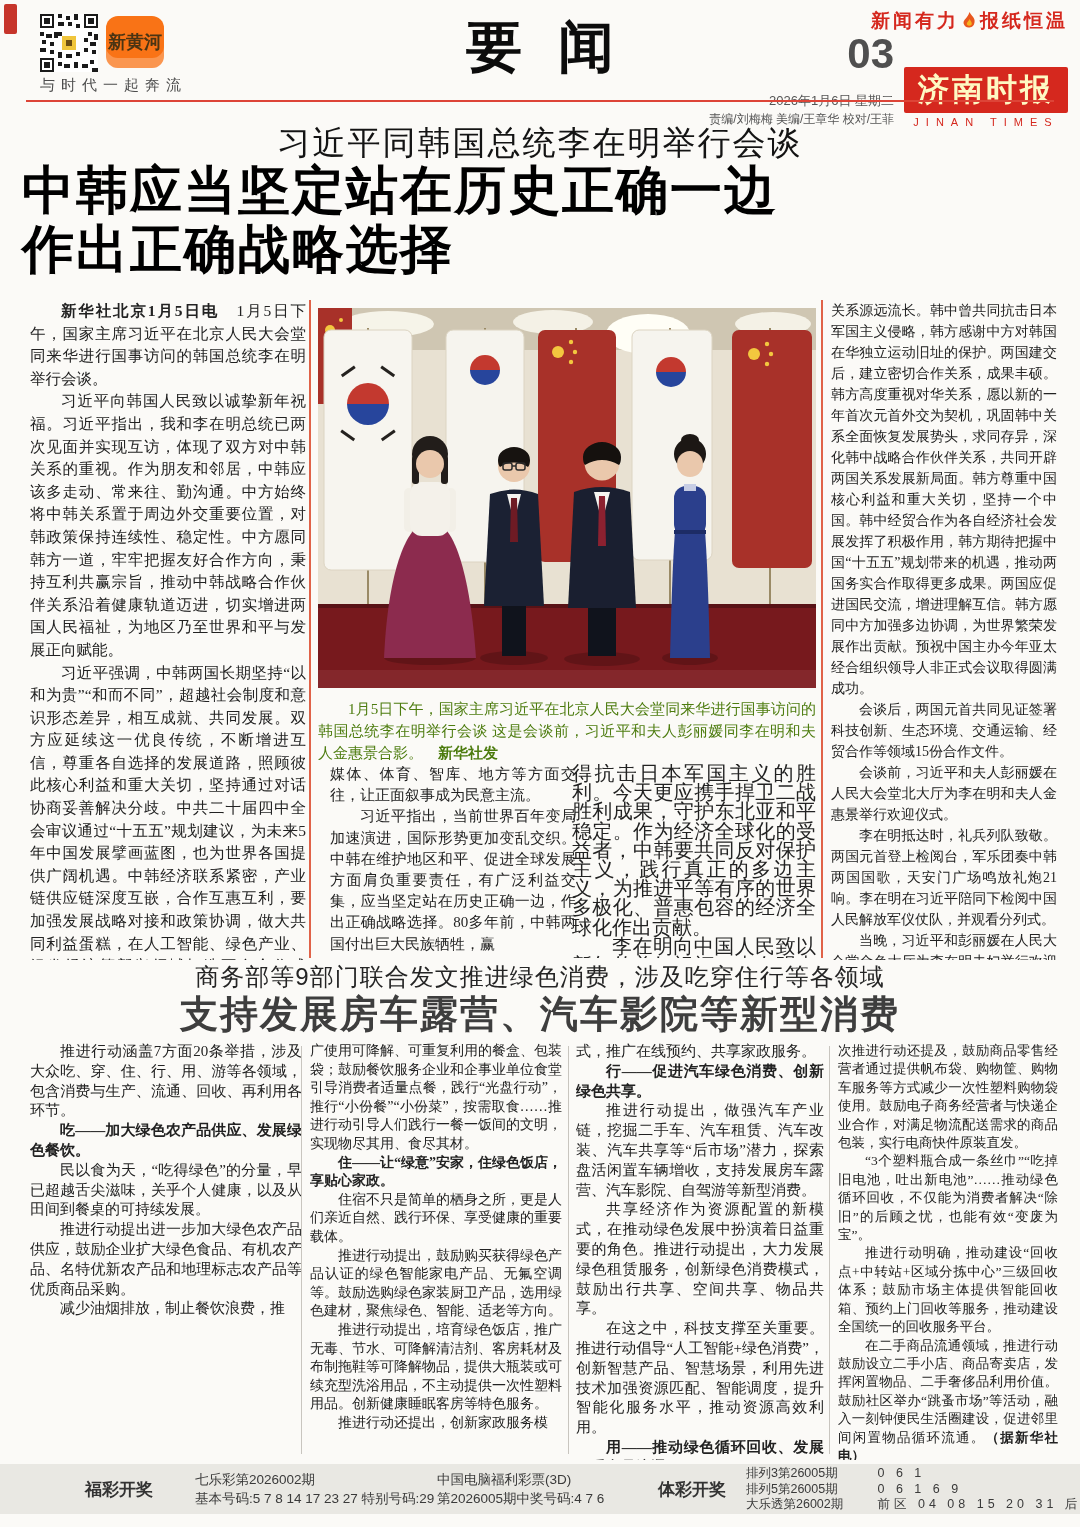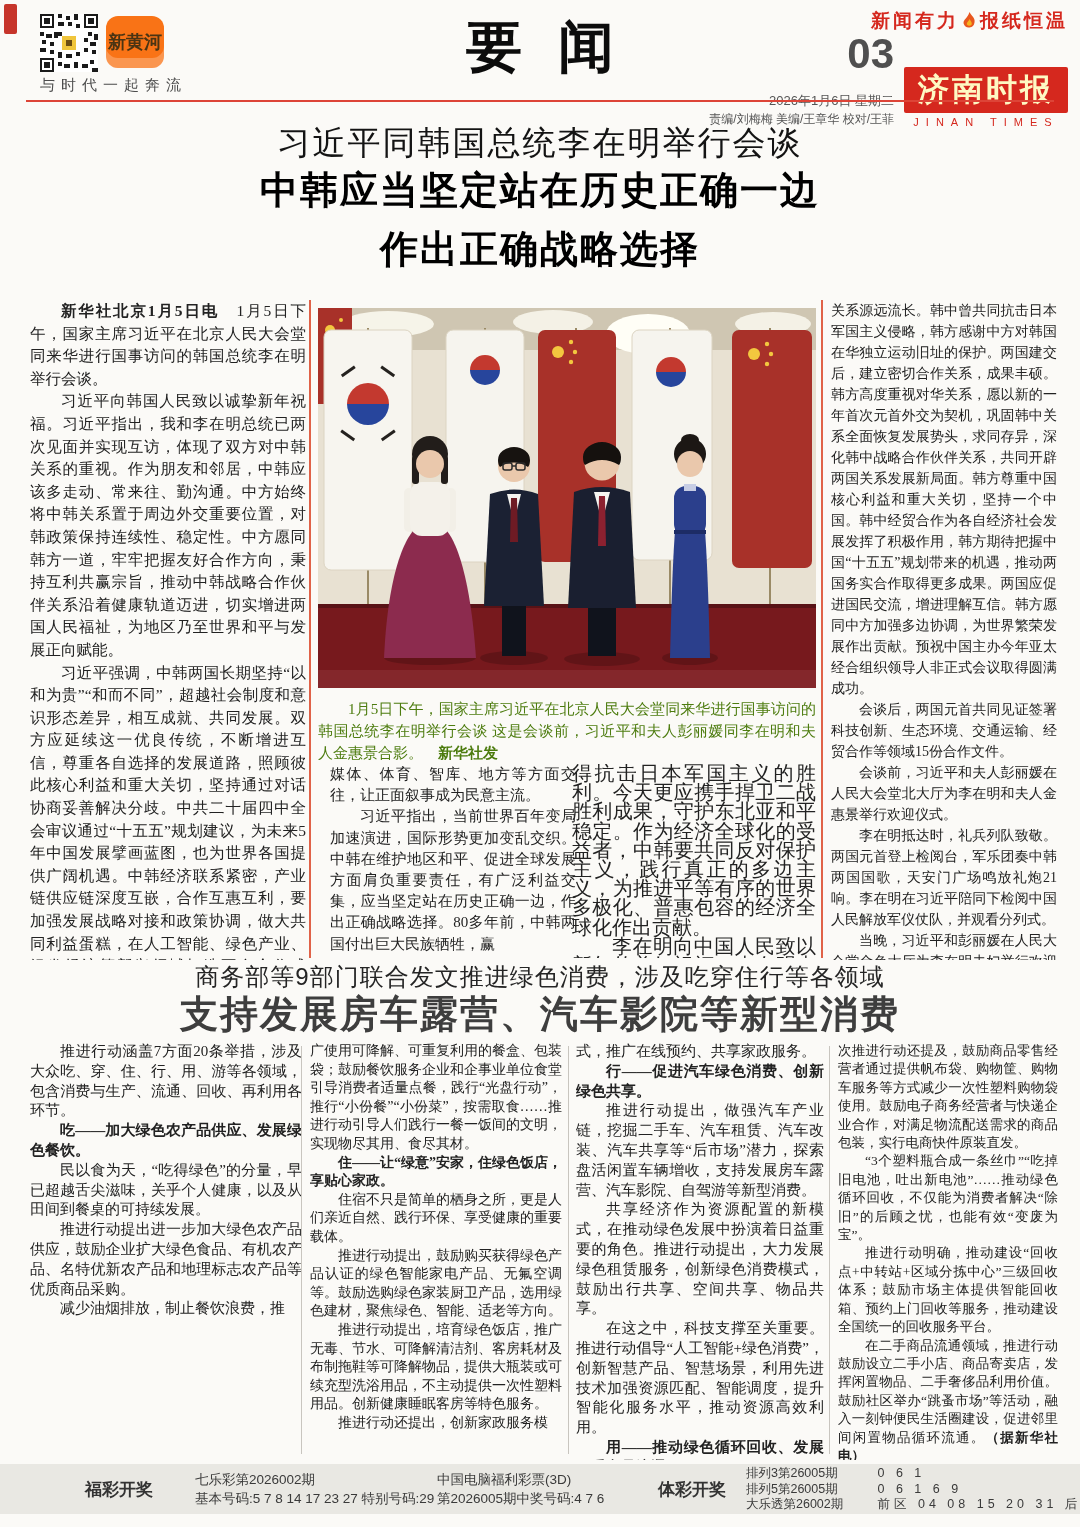--- a/index.html
+++ b/index.html
@@ -50,23 +50,23 @@
   }
   .paper-en{color:var(--red);font-family:"Liberation Sans",sans-serif;font-size:11px;letter-spacing:7px;text-align:center;margin-top:3px;white-space:nowrap;}
   .red-rule{position:absolute;left:26px;right:26px;top:100px;height:2px;background:#dd4437;}
   
   .a1-kicker{
     position:absolute;left:0;right:0;top:121px;text-align:center;margin:0;
     font-family:"Liberation Sans","DejaVu Sans",sans-serif;
     font-size:33px;font-weight:normal;color:#141414;letter-spacing:2px;
   }
   .a1-title{
-    position:absolute;left:0;right:0;top:161px;text-align:center;margin:0;
-    font-family:"Liberation Sans","DejaVu Sans",sans-serif;
-    font-size:38px;font-weight:bold;color:#000;line-height:59px;letter-spacing:2px;
+    position:absolute;left:0;right:0;top:161px;margin:0;
+    font-family:"Liberation Sans","DejaVu Sans",sans-serif;
+    font-size:52px;font-weight:bold;color:#000;line-height:59px;letter-spacing:2px;padding-left:22px;
   }
   .coltext{position:absolute;overflow:hidden;text-align:justify;text-justify:inter-ideograph;}
   .coltext p{margin:0;text-indent:2em;overflow-wrap:anywhere;}
   .coltext p.cont{text-indent:0;}
   .coltext p.bold{font-weight:bold;}
   .a1-left {left:30px; top:300px;width:276px;height:660px;font-size:15.5px;line-height:22.6px;}
   .a1-right{left:831px;top:300px;width:226px;height:660px;font-size:14px;  line-height:21px;}
   .a1-mid1 {left:318px;top:764px;width:246px;height:194px;font-size:15px;  line-height:21.2px;margin-left:12px;}
   .a1-mid2 {left:572px;top:764px;width:244px;height:194px;font-size:20px;  line-height:19.2px;}
   .vrule-red{position:absolute;top:300px;height:658px;width:2px;background:#e06248;}

